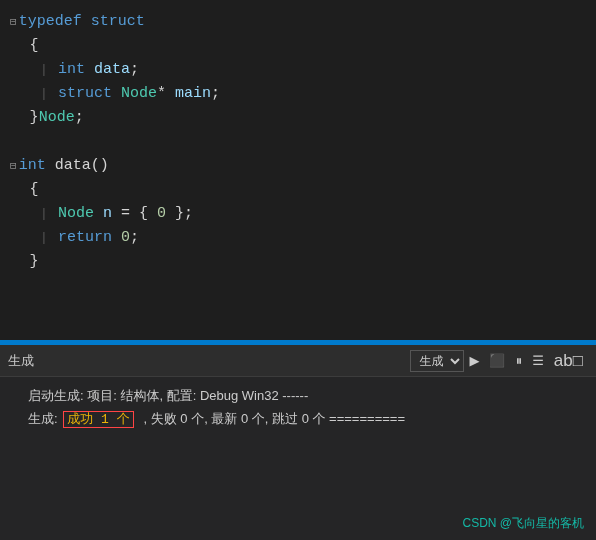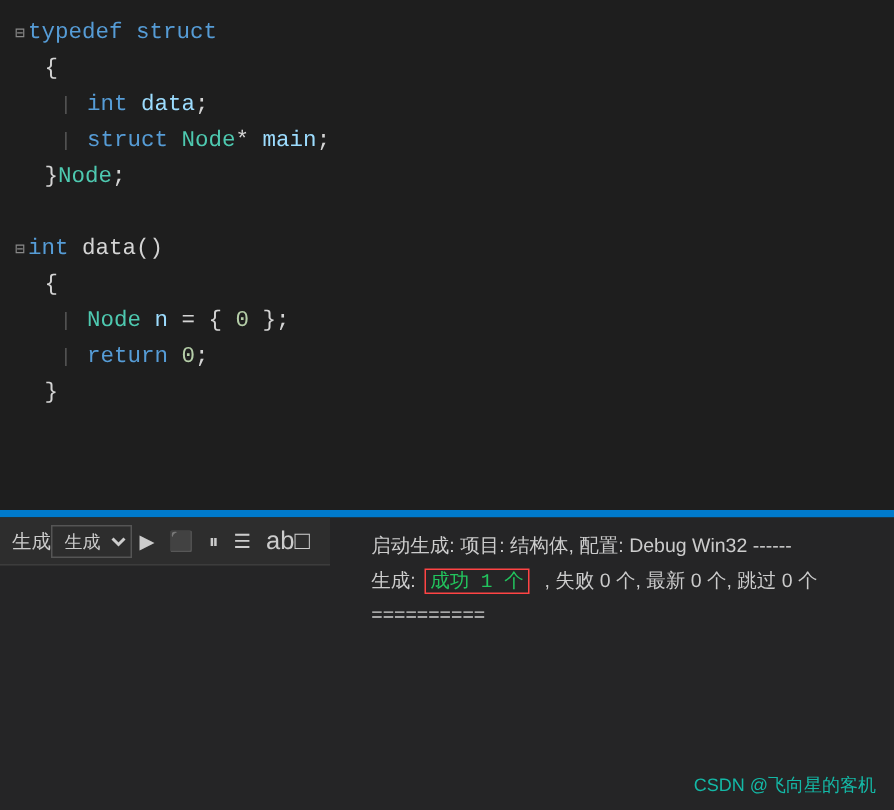--- a/index.html
+++ b/index.html
@@ -56,20 +56,21 @@
     #divider-blue {
       height: 5px;
       background: #007acc;
       width: 100%;
     }
 
     #bottom-panel {
       background: #252526;
       height: 195px;
       display: flex;
+      flex-direction: column;
     }
 
     #toolbar {
       display: flex;
       align-items: center;
       background: #2d2d2d;
       height: 32px;
       padding: 0 8px;
       border-bottom: 1px solid #3c3c3c;
     }
@@ -105,21 +106,21 @@
       font-family: 'Consolas', 'Courier New', monospace;
       line-height: 1.7;
       color: #cccccc;
     }
 
     .output-line .ch-label {
       font-family: 'Microsoft YaHei', 'SimHei', sans-serif;
     }
 
     .success-highlight {
-      color: #22c55e;
+      color: #eab308;
       border: 1px solid #ff4444;
       padding: 0 3px;
       margin: 0 2px;
     }
 
     #watermark {
       position: absolute;
       bottom: 8px;
       right: 12px;
       color: #14b8a6;

